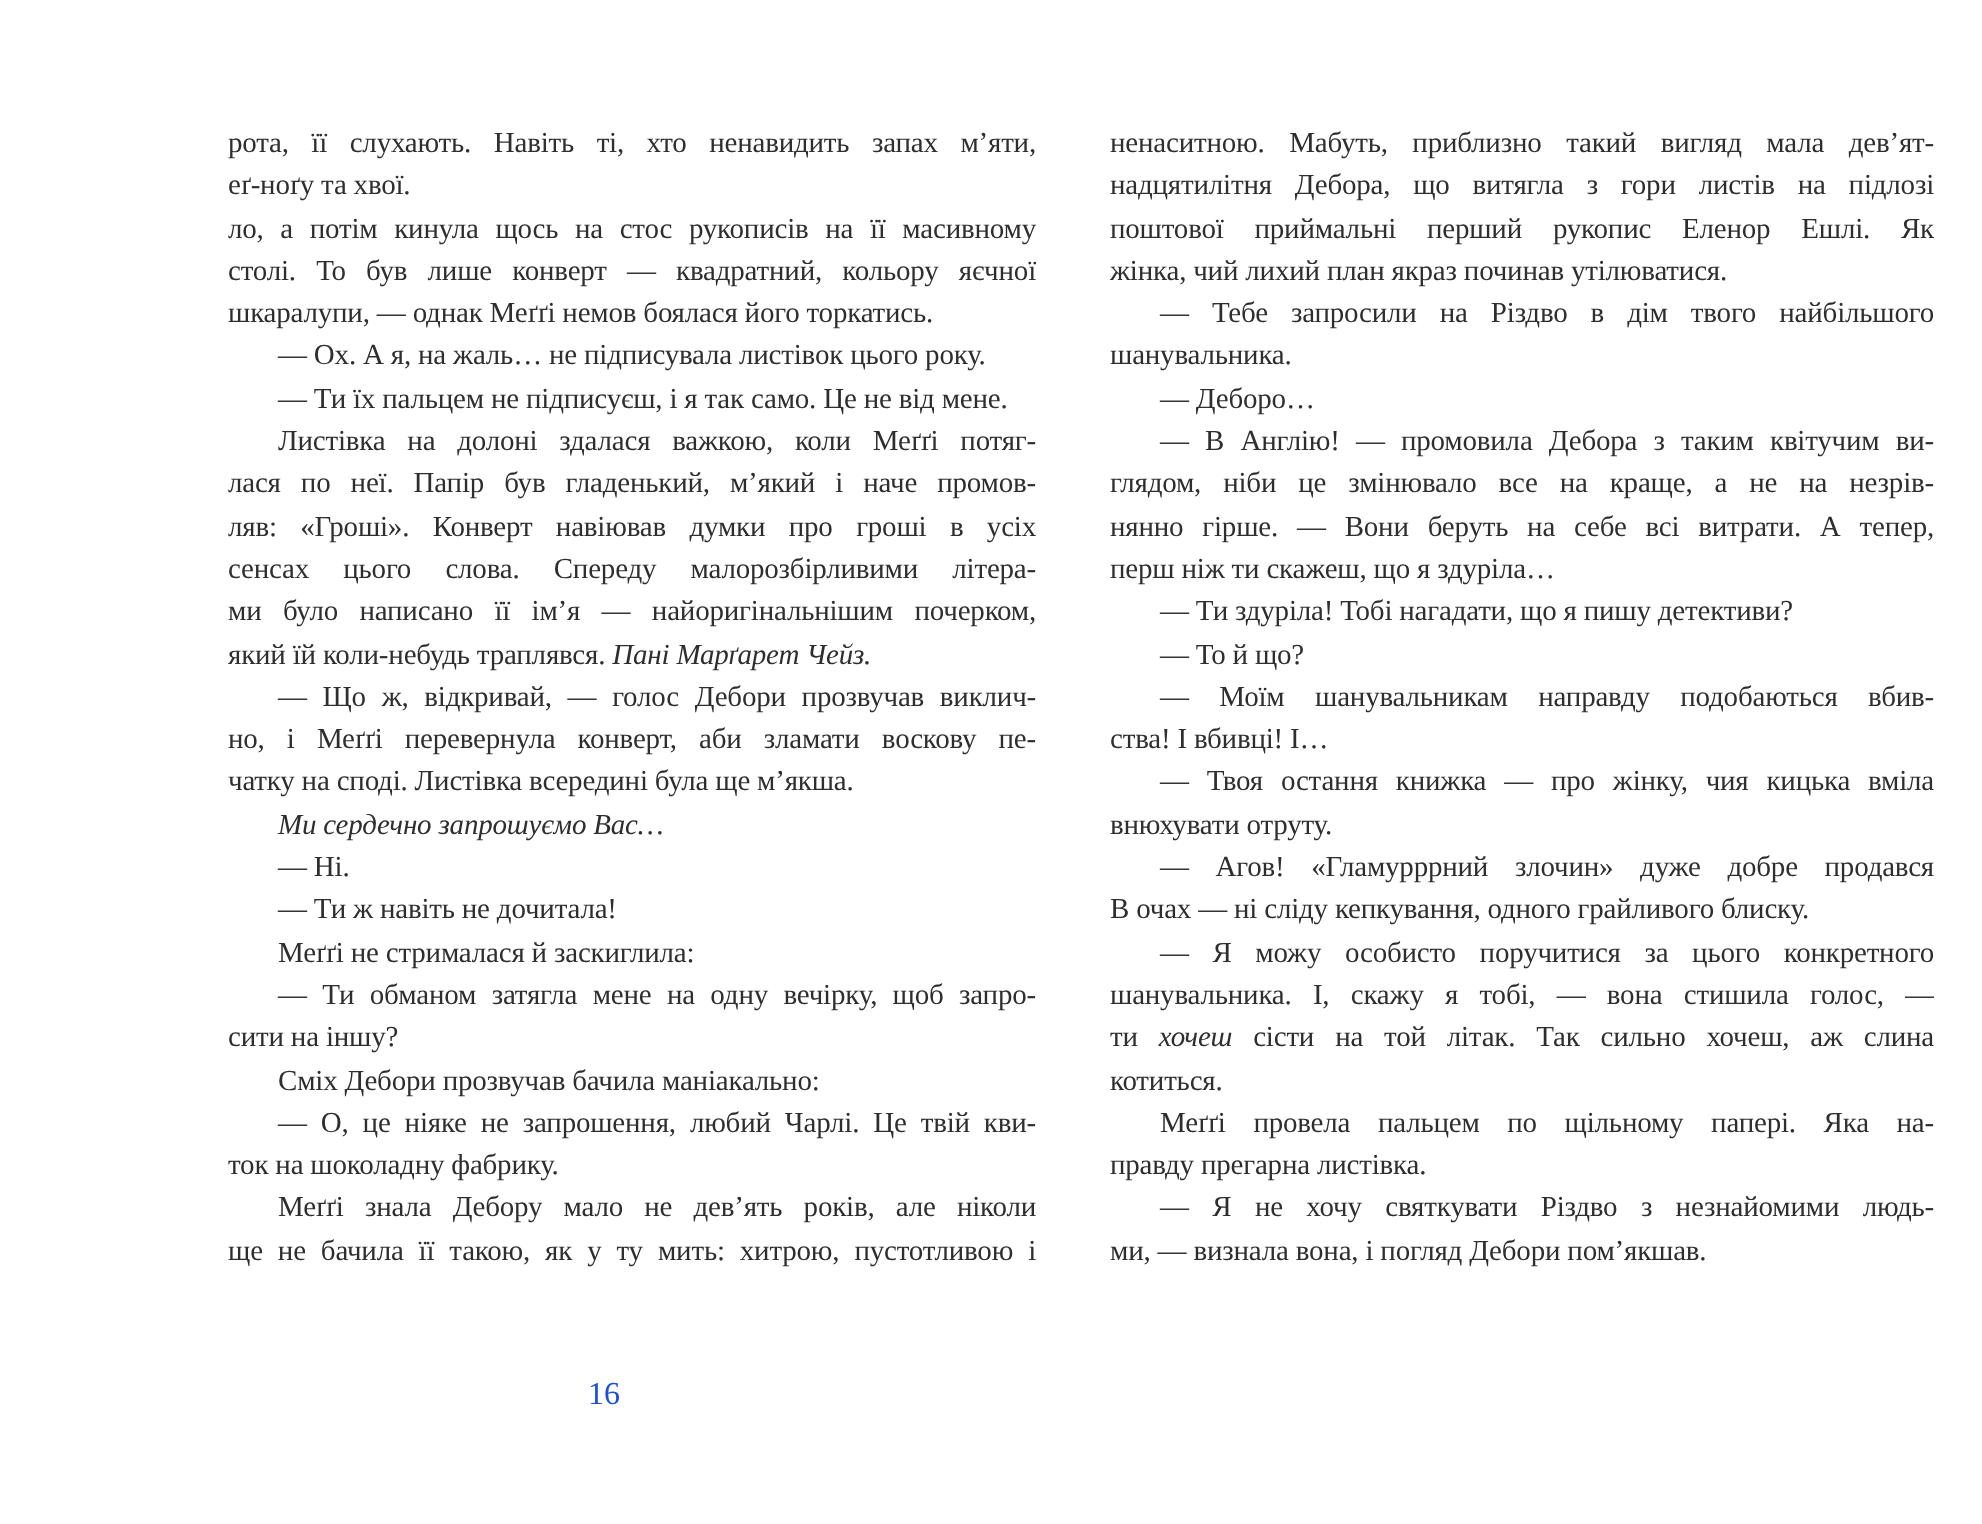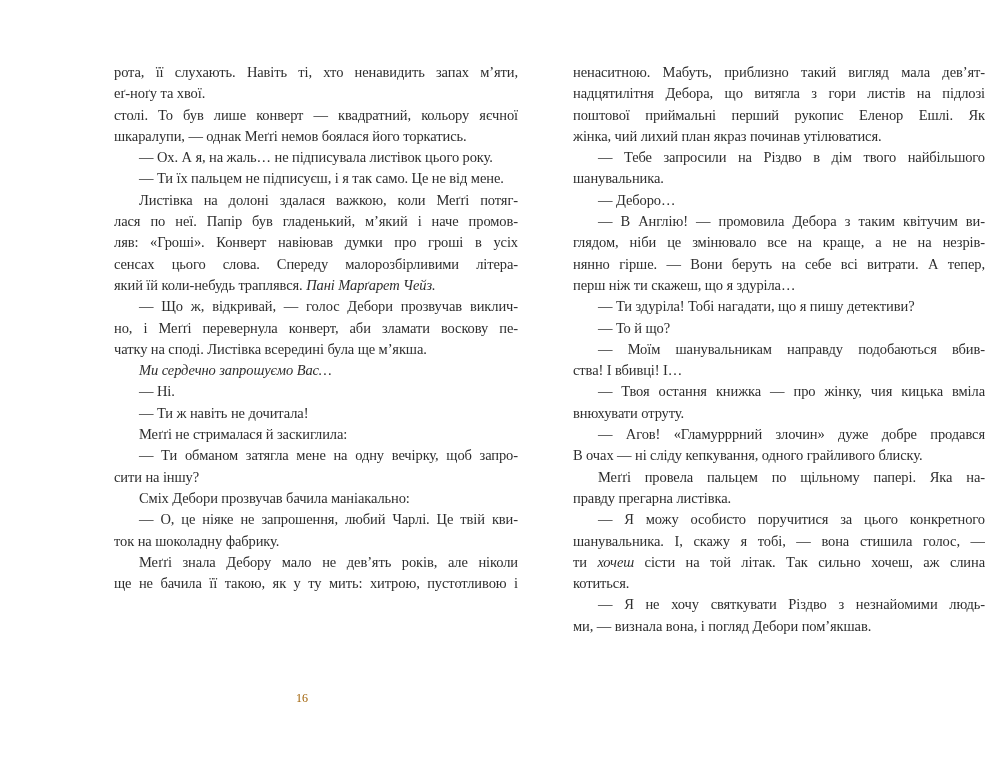--- a/index.html
+++ b/index.html
@@ -19,21 +19,21 @@
     position: absolute;
     inset: 0;
     background: #ffffff;
   }
   .page {
     position: absolute;
     top: 62px;
     height: 660px;
   }
   .page-left  { left: 78px;  width: 404px; margin-left: 36px; }
-  .page-right { left: 573px; width: 412px; }
+  .page-right { left: 555px; width: 412px; }
   .paragraph { margin: 0; padding: 0; }
   .line {
     height: 21.3px;
     line-height: 21.3px;
     font-size: 14.5px;
     letter-spacing: -0.1px;
     white-space: normal;
     overflow: hidden;
     text-align: left;
   }
@@ -45,53 +45,55 @@
     height: 0;
   }
   .line.indent { text-indent: 25px; }
   .line i { font-style: italic; }
   .page-number {
     position: absolute;
     top: 628px;
     left: 0;
     right: 0;
     text-align: center;
-    font-size: 12px;
+    font-size: 16px;
     line-height: 16px;
-    color: #a16207;
+    color: #1d4ed8;
   }
   .page-left  .page-number { transform: translateX(-14px); }
   .page-right .page-number { transform: translateX(-22px); }
 </style>
 </head>
 <body>
 
 <div class="spread">
 
   <div class="page page-left">
     <div class="text-block">
         <div class="paragraph">
           <div class="line justify">рота, її слухають. Навіть ті, хто ненавидить запах м’яти,</div>
           <div class="line">еґ-ноґу та хвої.</div>
         </div>
         <div class="paragraph">
+          <div class="line justify">ло, а потім кинула щось на стос рукописів на її масивному</div>
           <div class="line justify">столі. То був лише конверт — квадратний, кольору яєчної</div>
           <div class="line">шкаралупи, — однак Меґґі немов боялася його торкатись.</div>
         </div>
         <div class="paragraph">
           <div class="line indent">— Ох. А я, на жаль… не підписувала листівок цього року.</div>
         </div>
         <div class="paragraph">
           <div class="line indent">— Ти їх пальцем не підписуєш, і я так само. Це не від мене.</div>
         </div>
         <div class="paragraph">
           <div class="line justify indent">Листівка на долоні здалася важкою, коли Меґґі потяг-</div>
           <div class="line justify">лася по неї. Папір був гладенький, м’який і наче промов-</div>
           <div class="line justify">ляв: «Гроші». Конверт навіював думки про гроші в усіх</div>
           <div class="line justify">сенсах цього слова. Спереду малорозбірливими літера-</div>
+          <div class="line justify">ми було написано її ім’я — найоригінальнішим почерком,</div>
           <div class="line">який їй коли-небудь траплявся. <i>Пані Марґарет Чейз.</i></div>
         </div>
         <div class="paragraph">
           <div class="line justify indent">— Що ж, відкривай, — голос Дебори прозвучав виклич-</div>
           <div class="line justify">но, і Меґґі перевернула конверт, аби зламати воскову пе-</div>
           <div class="line">чатку на споді. Листівка всередині була ще м’якша.</div>
         </div>
         <div class="paragraph">
           <div class="line indent"><i>Ми сердечно запрошуємо Вас…</i></div>
         </div>
@@ -156,28 +158,28 @@
         </div>
         <div class="paragraph">
           <div class="line justify indent">— Твоя остання книжка — про жінку, чия кицька вміла</div>
           <div class="line">внюхувати отруту.</div>
         </div>
         <div class="paragraph">
           <div class="line justify indent">— Агов! «Гламурррний злочин» дуже добре продався</div>
           <div class="line">В очах — ні сліду кепкування, одного грайливого блиску.</div>
         </div>
         <div class="paragraph">
-          <div class="line justify indent">Меґґі провела пальцем по щільному папері. Яка на-</div>
-          <div class="line">правду прегарна листівка.</div>
-        </div>
-        <div class="paragraph">
           <div class="line justify indent">— Я можу особисто поручитися за цього конкретного</div>
           <div class="line justify">шанувальника. І, скажу я тобі, — вона стишила голос, —</div>
           <div class="line justify">ти <i>хочеш</i> сісти на той літак. Так сильно хочеш, аж слина</div>
           <div class="line">котиться.</div>
+        </div>
+        <div class="paragraph">
+          <div class="line justify indent">Меґґі провела пальцем по щільному папері. Яка на-</div>
+          <div class="line">правду прегарна листівка.</div>
         </div>
         <div class="paragraph">
           <div class="line justify indent">— Я не хочу святкувати Різдво з незнайомими людь-</div>
           <div class="line">ми, — визнала вона, і погляд Дебори пом’якшав.</div>
         </div>
       </div>
   </div>
 
 </div>
 

